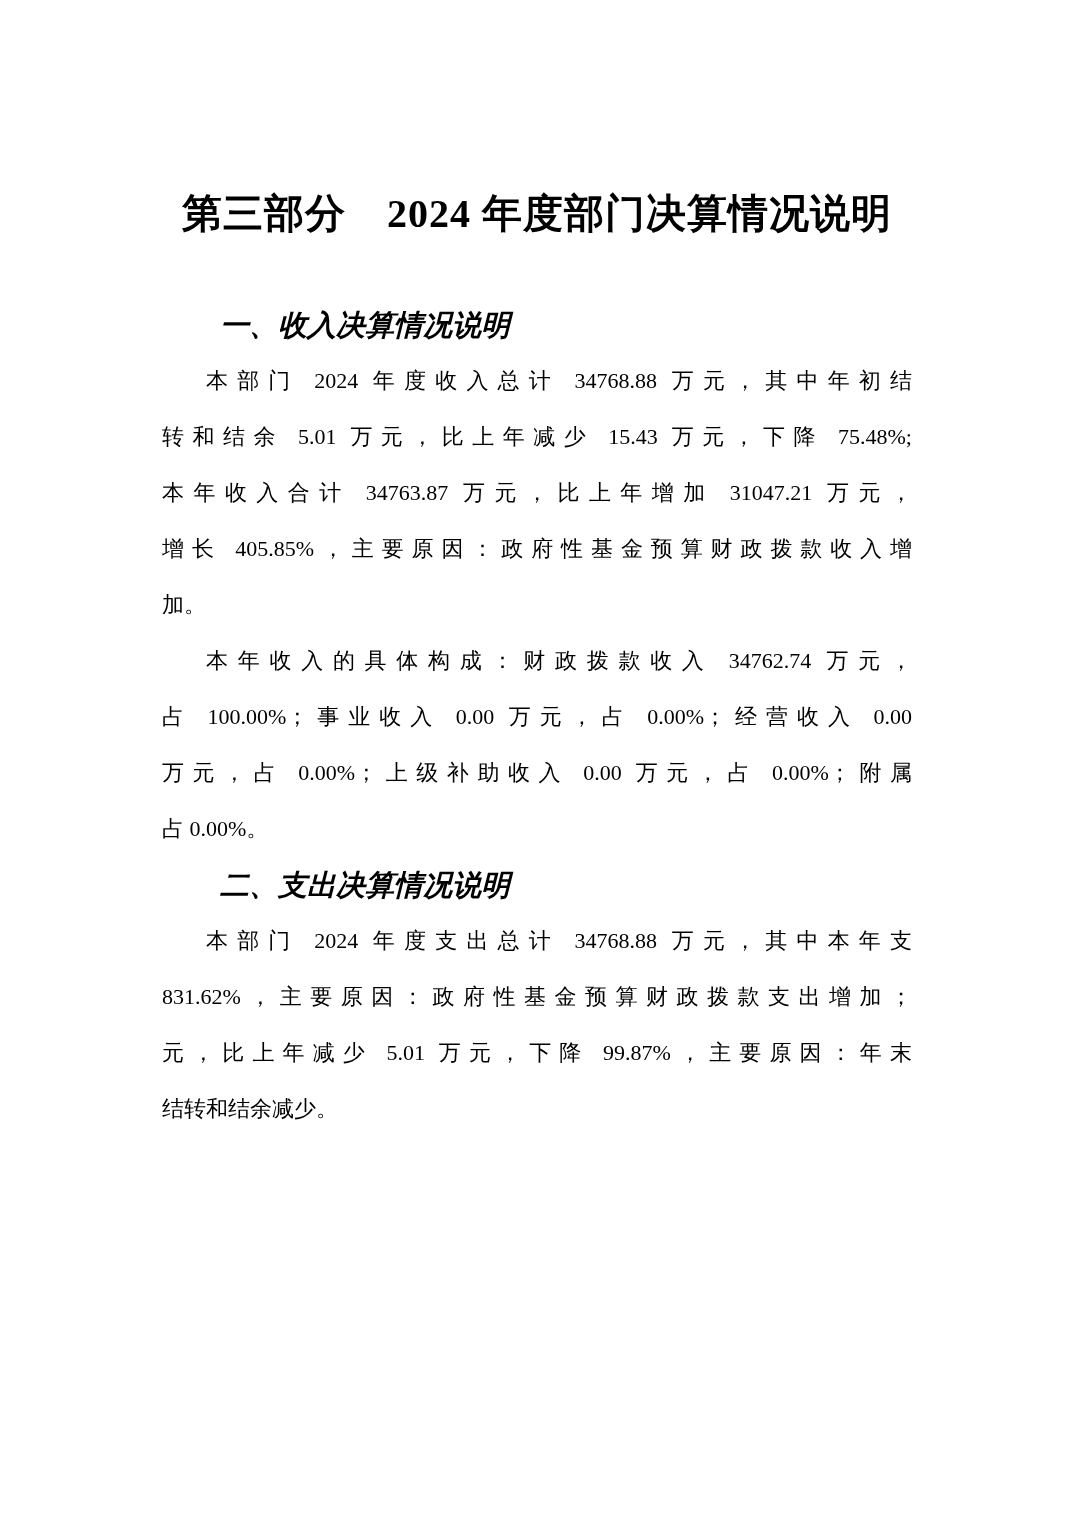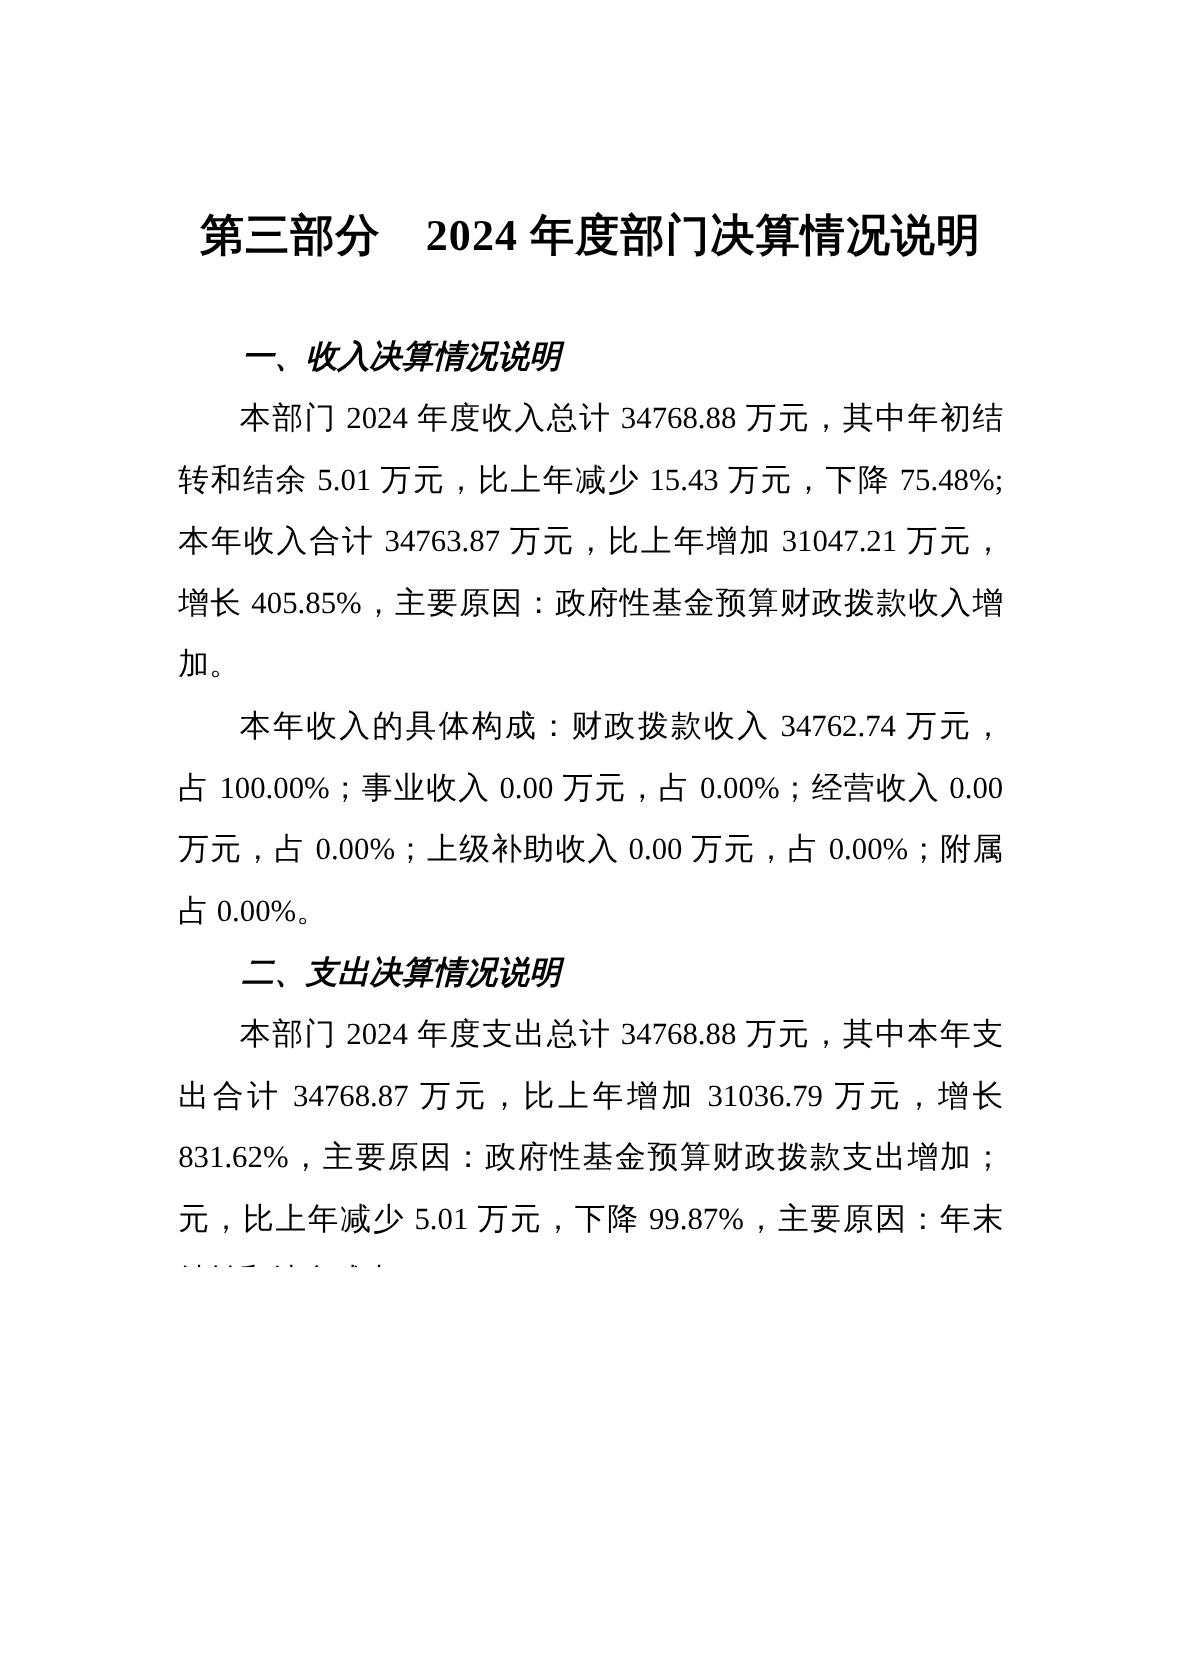--- a/index.html
+++ b/index.html
@@ -36,21 +36,21 @@
     font-size: 29px;
     font-weight: bold;
     text-indent: 2em;
     font-family: "Liberation Sans", "DejaVu Sans", sans-serif;
     color: #000000;
     white-space: nowrap;
     font-style: italic;
   }
   .line {
     line-height: 56px;
-    font-size: 28px;
+    font-size: 22px;
     color: #000000;
     font-family: "Liberation Serif", "DejaVu Serif", serif;
   }
   .line.full {
     text-align: justify;
     text-align-last: justify;
   }
   .line.indent {
     text-indent: 2em;
   }
@@ -94,21 +94,20 @@
       <div class="line full indent">本年收入的具体构成：财政拨款收入 34762.74 万元，</div>
       <div class="line full">占 100.00%；事业收入 0.00 万元，占 0.00%；经营收入 0.00</div>
       <div class="line full">万元，占 0.00%；上级补助收入 0.00 万元，占 0.00%；附属</div>
       <div class="line last">占 0.00%。</div>
     </div>
 
     <div class="sec-heading">二、支出决算情况说明</div>
 
     <div>
       <div class="line full indent">本部门 2024 年度支出总计 34768.88 万元，其中本年支</div>
-      <div class="line full">出合计 34768.87 万元，比上年增加 31036.79 万元，增长</div>
       <div class="line full">831.62%，主要原因：政府性基金预算财政拨款支出增加；</div>
       <div class="line full">元，比上年减少 5.01 万元，下降 99.87%，主要原因：年末</div>
       <div class="line last">结转和结余减少。</div>
     </div>
 
   </div>
 
   <div class="footer">— 17 —</div>
 
 </div>

